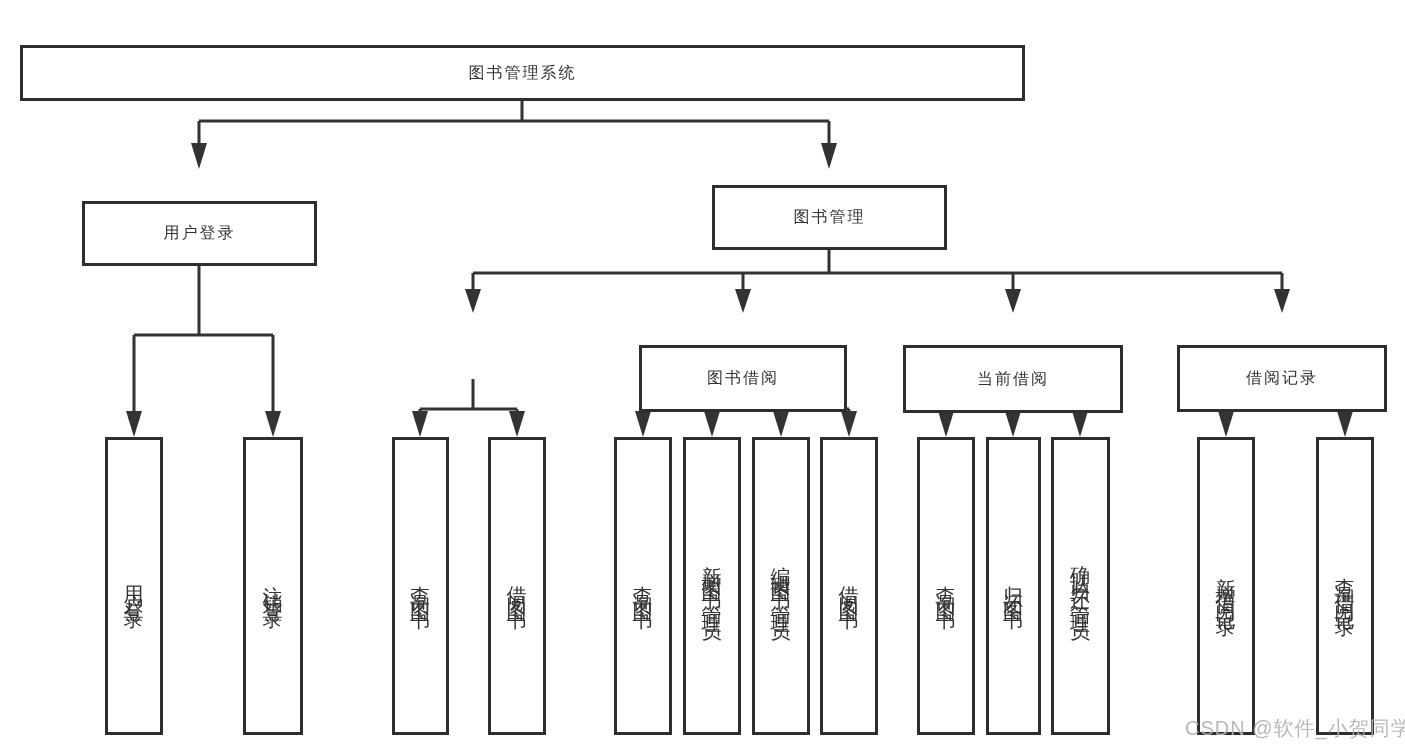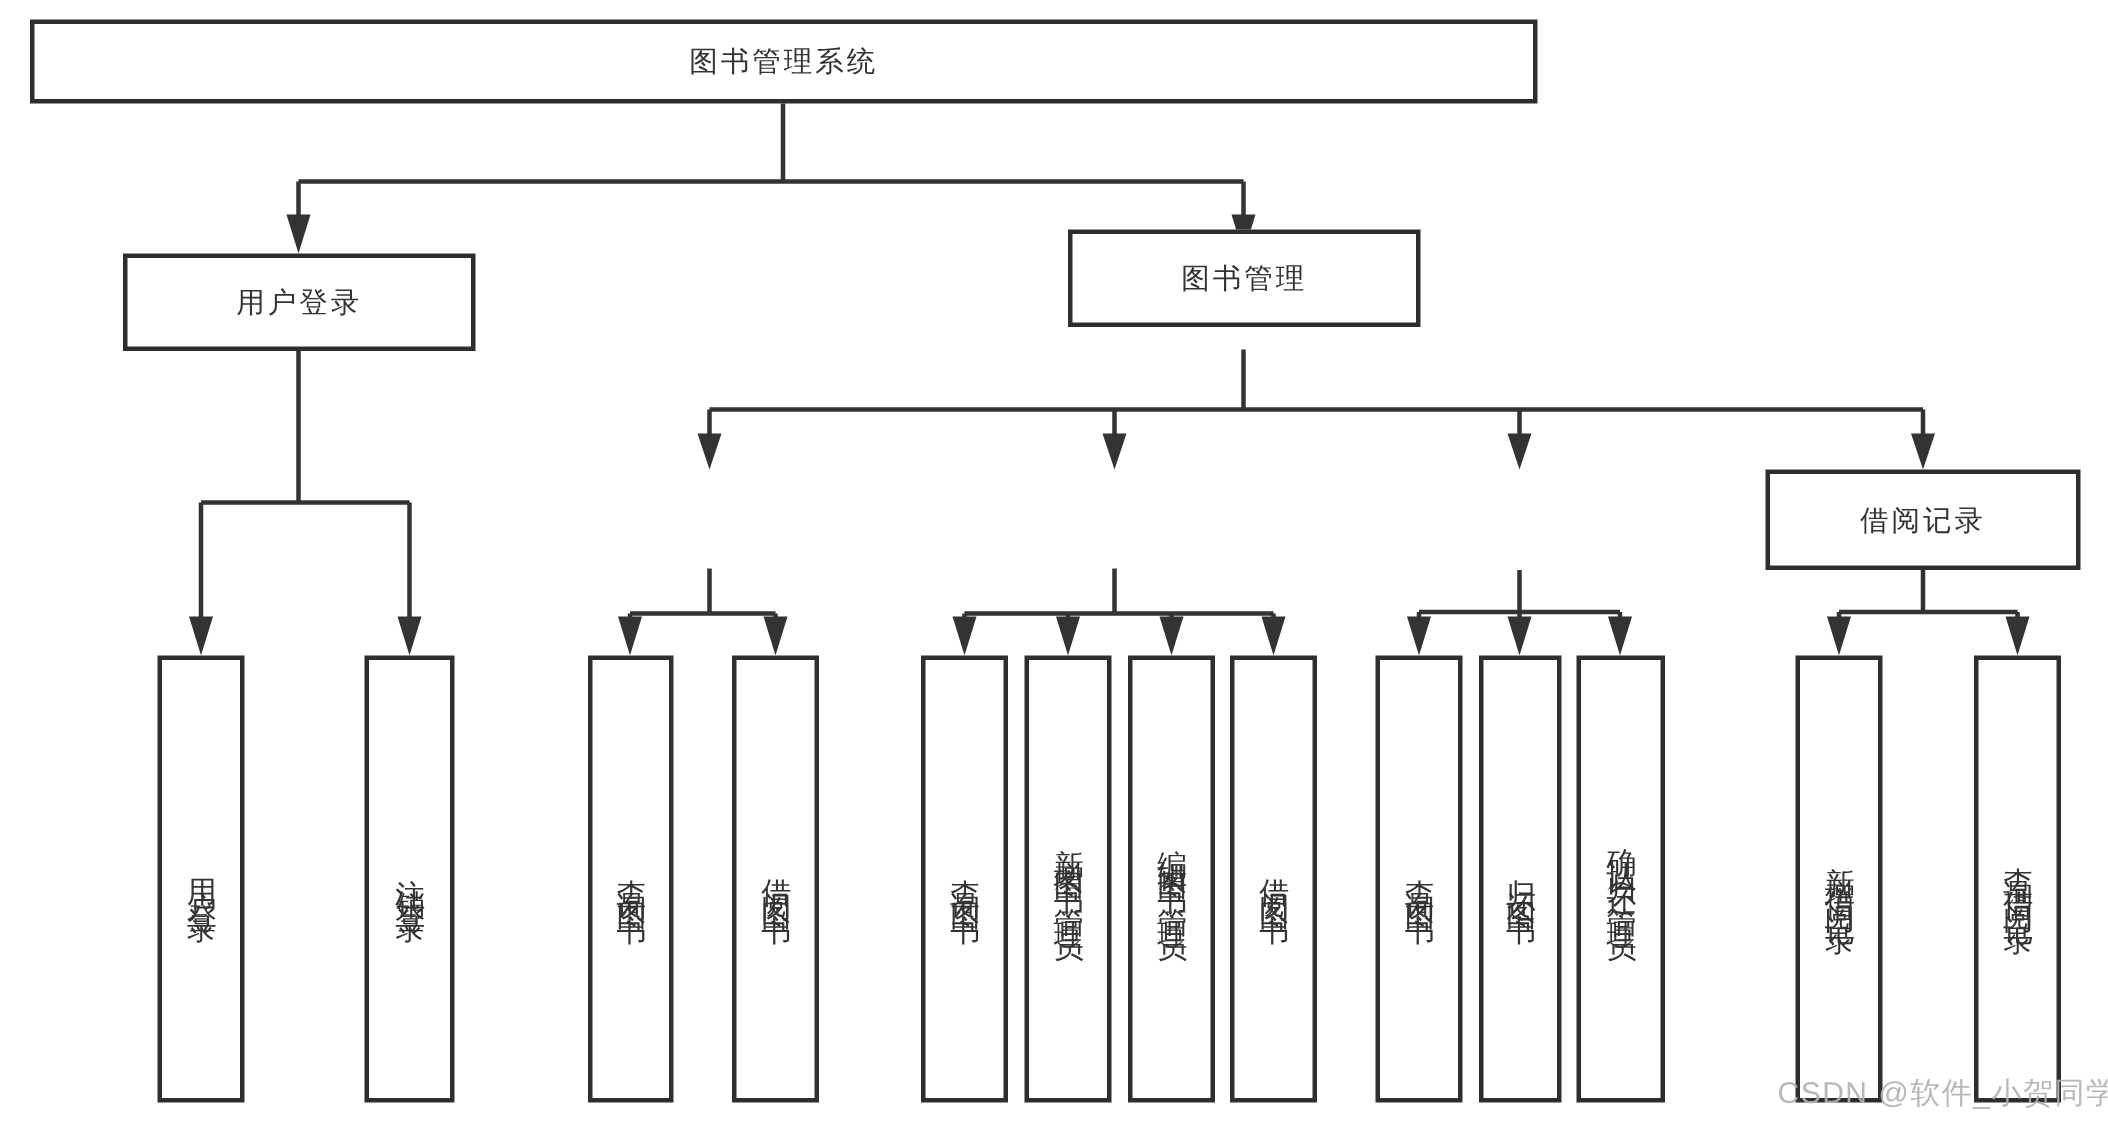--- a/index.html
+++ b/index.html
@@ -8,21 +8,21 @@
     width:1405px;height:747px;position:relative;overflow:hidden;
   }
   #canvas{position:absolute;inset:0;width:1405px;height:747px;}
   svg.wires{position:absolute;left:0;top:0;z-index:1;}
   .node{
     position:absolute;box-sizing:border-box;z-index:2;
     background:#ffffff;border:3px solid #2e2e2e;color:#333333;
     display:flex;align-items:center;justify-content:center;
     text-align:center;
   }
-  .hbox{font-size:19px;letter-spacing:2px;}
+  .hbox{font-size:16px;letter-spacing:2px;margin-top:32px;}
   .vbox{
     writing-mode:vertical-rl;
     font-size:20px;letter-spacing:8px;line-height:1;
   }
   .watermark{
     position:absolute;z-index:3;
     color:#b2b2b2;opacity:0.92;
     font-size:20px;letter-spacing:1px;white-space:nowrap;
   }
 </style>
@@ -69,20 +69,22 @@
       <polygon points="1218,411 1234,411 1226,437"></polygon>
       <polygon points="1337,411 1353,411 1345,437"></polygon>
     </g>
   </svg>
 
   <div class="node hbox" style="left:20px;top:13px;width:1005px;height:56px;">图书管理系统</div>
 
   <div class="node hbox" style="left:82px;top:169px;width:235px;height:65px;">用户登录</div>
   <div class="node hbox" style="left:712px;top:153px;width:235px;height:65px;">图书管理</div>
 
+  <div class="node hbox" style="left:639px;top:313px;width:208px;height:67px;">图书借阅</div>
+  <div class="node hbox" style="left:903px;top:313px;width:220px;height:68px;">当前借阅</div>
   <div class="node hbox" style="left:1177px;top:313px;width:210px;height:67px;">借阅记录</div>
 
   <div class="node vbox" style="left:105px;top:437px;width:58px;height:298px;">用户登录</div>
   <div class="node vbox" style="left:243px;top:437px;width:60px;height:298px;">注销登录</div>
 
   <div class="node vbox" style="left:392px;top:437px;width:57px;height:298px;">查询图书</div>
   <div class="node vbox" style="left:488px;top:437px;width:58px;height:298px;">借阅图书</div>
 
   <div class="node vbox" style="left:614px;top:437px;width:58px;height:298px;">查询图书</div>
   <div class="node vbox" style="left:683px;top:437px;width:58px;height:298px;">新增图书（管理员）</div>

